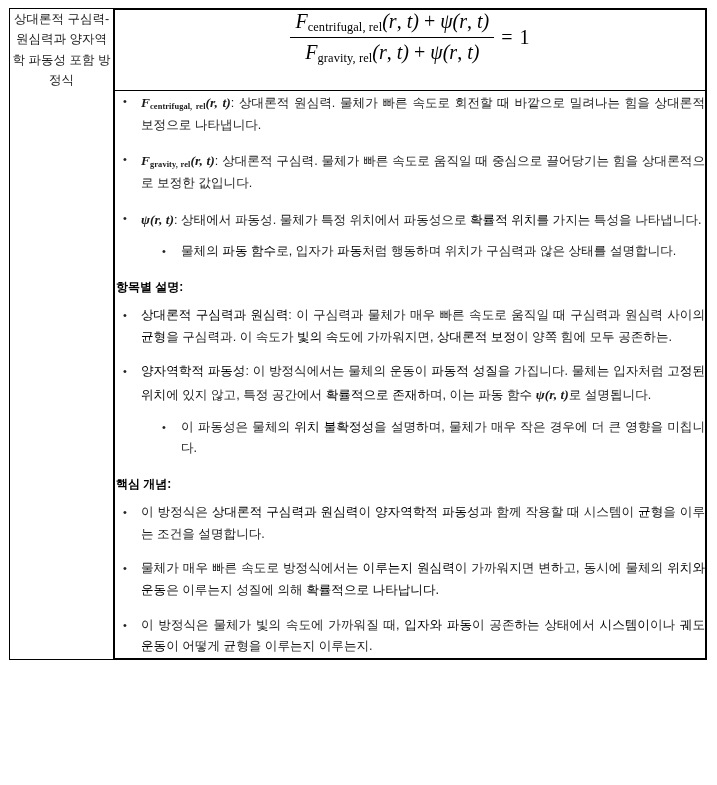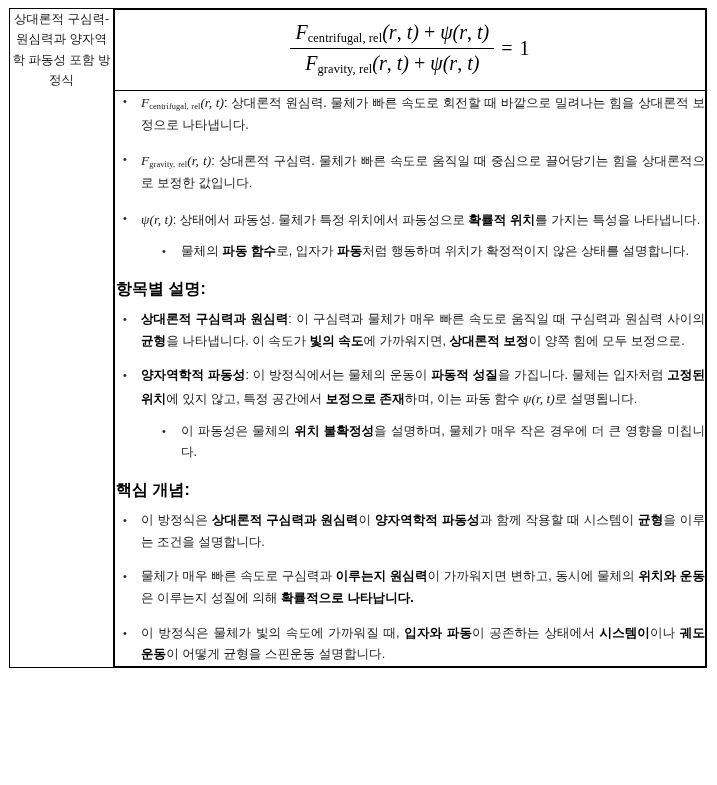--- a/index.html
+++ b/index.html
@@ -83,21 +83,20 @@
     display: block;
     padding: 3px 5px 0 5px;
   }
   .formula-wrap {
     font-size: 20px;
     line-height: 1.18;
     display: inline-flex;
     align-items: center;
     gap: 7px;
     font-family: "Liberation Serif", serif;
-    margin-top: 11px;
   }
   .formula-wrap .eq {
     font-size: 20px;
     font-family: "Liberation Serif", serif;
   }
 
   
   ul.lvl1 {
     list-style: none;
     margin: 0;
@@ -140,29 +139,30 @@
     left: 7px;
     top: 0;
     font-size: 11px;
     line-height: 1.85;
     color: #222;
   }
   .nested-holder { padding-left: 14px; }
 
   .section-head {
     font-weight: bold;
-    font-size: 16px;
+    font-size: 12px;
     color: #000;
     margin: 16px 0 9px 1px;
   }
-  b, strong { font-weight: bold; color: #000; }
+  b, strong { font-weight: normal; color: #000; }
   .math-inline {
     font-family: "Liberation Serif", serif;
     font-size: 13.5px;
     white-space: nowrap;
+    font-weight: bold;
   }
 </style>
 </head>
 <body>
 
 <div class="page">
   <table class="doc-table">
     <tbody>
         <tr>
       <td class="label-cell">
@@ -199,60 +199,60 @@
                   <span class="bullet">•</span>
                   <span class="math-inline"><span class="mi">F</span><span class="sub">gravity, rel</span><span class="mi">(r,&nbsp;t)</span></span><span>: 상대론적 구심력. 물체가 빠른 속도로 움직일 때 중심으로 끌어당기는 힘을 상대론적으로 보정한 값입니다.</span>
                 </li>
                 <li>
                   <span class="bullet">•</span>
                   <span class="math-inline"><span class="mi">ψ</span><span class="mi">(r,&nbsp;t)</span></span><span>: 상태에서 파동성. 물체가 특정 위치에서 파동성으로 </span><b>확률적 위치</b><span>를 가지는 특성을 나타냅니다.</span>
                   <div class="nested-holder">
                     <ul class="lvl2">
                       <li>
                         <span class="bullet">•</span>
-                        <span>물체의 </span><b>파동 함수</b><span>로, 입자가 </span><b>파동</b><span>처럼 행동하며 위치가 확정적이지 않은 상태를 설명합니다.</span>
+                        <span>물체의 </span><b>파동 함수</b><span>로, 입자가 </span><b>파동</b><span>처럼 행동하며 위치가 구심력과 않은 상태를 설명합니다.</span>
                       </li>
                     </ul>
                   </div>
                 </li>
               </ul>
 
               <div class="section-head">항목별 설명:</div>
               <ul class="lvl1">
                 <li>
                   <span class="bullet">•</span>
-                  <b>상대론적 구심력과 원심력</b><span>: 이 구심력과 물체가 매우 빠른 속도로 움직일 때 구심력과 원심력 사이의 </span><b>균형</b><span>을 나타냅니다. 이 속도가 </span><b>빛의 속도</b><span>에 가까워지면, </span><b>상대론적 보정</b><span>이 양쪽 힘에 모두 보정으로.</span>
-                </li>
-                <li>
-                  <span class="bullet">•</span>
-                  <b>양자역학적 파동성</b><span>: 이 방정식에서는 물체의 운동이 </span><b>파동적 성질</b><span>을 가집니다. 물체는 입자처럼 </span><b>고정된 위치</b><span>에 있지 않고, 특정 공간에서 </span><b>보정으로 존재</b><span>하며, 이는 파동 함수 </span><span class="math-inline"><span class="mi">ψ</span><span class="mi">(r,&nbsp;t)</span></span><span>로 설명됩니다.</span>
+                  <b>상대론적 구심력과 원심력</b><span>: 이 구심력과 물체가 매우 빠른 속도로 움직일 때 구심력과 원심력 사이의 </span><b>균형</b><span>을 구심력과. 이 속도가 </span><b>빛의 속도</b><span>에 가까워지면, </span><b>상대론적 보정</b><span>이 양쪽 힘에 모두 공존하는.</span>
+                </li>
+                <li>
+                  <span class="bullet">•</span>
+                  <b>양자역학적 파동성</b><span>: 이 방정식에서는 물체의 운동이 </span><b>파동적 성질</b><span>을 가집니다. 물체는 입자처럼 </span><b>고정된 위치</b><span>에 있지 않고, 특정 공간에서 </span><b>확률적으로 존재</b><span>하며, 이는 파동 함수 </span><span class="math-inline"><span class="mi">ψ</span><span class="mi">(r,&nbsp;t)</span></span><span>로 설명됩니다.</span>
                   <div class="nested-holder">
                     <ul class="lvl2">
                       <li>
                         <span class="bullet">•</span>
                         <span>이 파동성은 물체의 </span><b>위치 불확정성</b><span>을 설명하며, 물체가 매우 작은 경우에 더 큰 영향을 미칩니다.</span>
                       </li>
                     </ul>
                   </div>
                 </li>
               </ul>
 
               <div class="section-head">핵심 개념:</div>
               <ul class="lvl1">
                 <li>
                   <span class="bullet">•</span>
                   <span>이 방정식은 </span><b>상대론적 구심력과 원심력</b><span>이 </span><b>양자역학적 파동성</b><span>과 함께 작용할 때 시스템이 </span><b>균형</b><span>을 이루는 조건을 설명합니다.</span>
                 </li>
                 <li>
                   <span class="bullet">•</span>
-                  <span>물체가 매우 빠른 속도로 구심력과 </span><b>이루는지 원심력</b><span>이 가까워지면 변하고, 동시에 물체의 </span><b>위치와 운동</b><span>은 이루는지 성질에 의해 </span><b>확률적으로 나타납니다.</b>
-                </li>
-                <li>
-                  <span class="bullet">•</span>
-                  <span>이 방정식은 물체가 빛의 속도에 가까워질 때, </span><b>입자와 파동</b><span>이 공존하는 상태에서 </span><b>시스템이</b><span>이나 </span><b>궤도 운동</b><span>이 어떻게 균형을 스핀운동 설명합니다.</span>
+                  <span>물체가 매우 빠른 속도로 방정식에서는 </span><b>이루는지 원심력</b><span>이 가까워지면 변하고, 동시에 물체의 </span><b>위치와 운동</b><span>은 이루는지 성질에 의해 </span><b>확률적으로 나타납니다.</b>
+                </li>
+                <li>
+                  <span class="bullet">•</span>
+                  <span>이 방정식은 물체가 빛의 속도에 가까워질 때, </span><b>입자와 파동</b><span>이 공존하는 상태에서 </span><b>시스템이</b><span>이나 </span><b>궤도 운동</b><span>이 어떻게 균형을 이루는지 이루는지.</span>
                 </li>
               </ul>
 
             </td>
           </tr>
         </tbody>
             </table>
       </td>
     </tr>
   </tbody>

